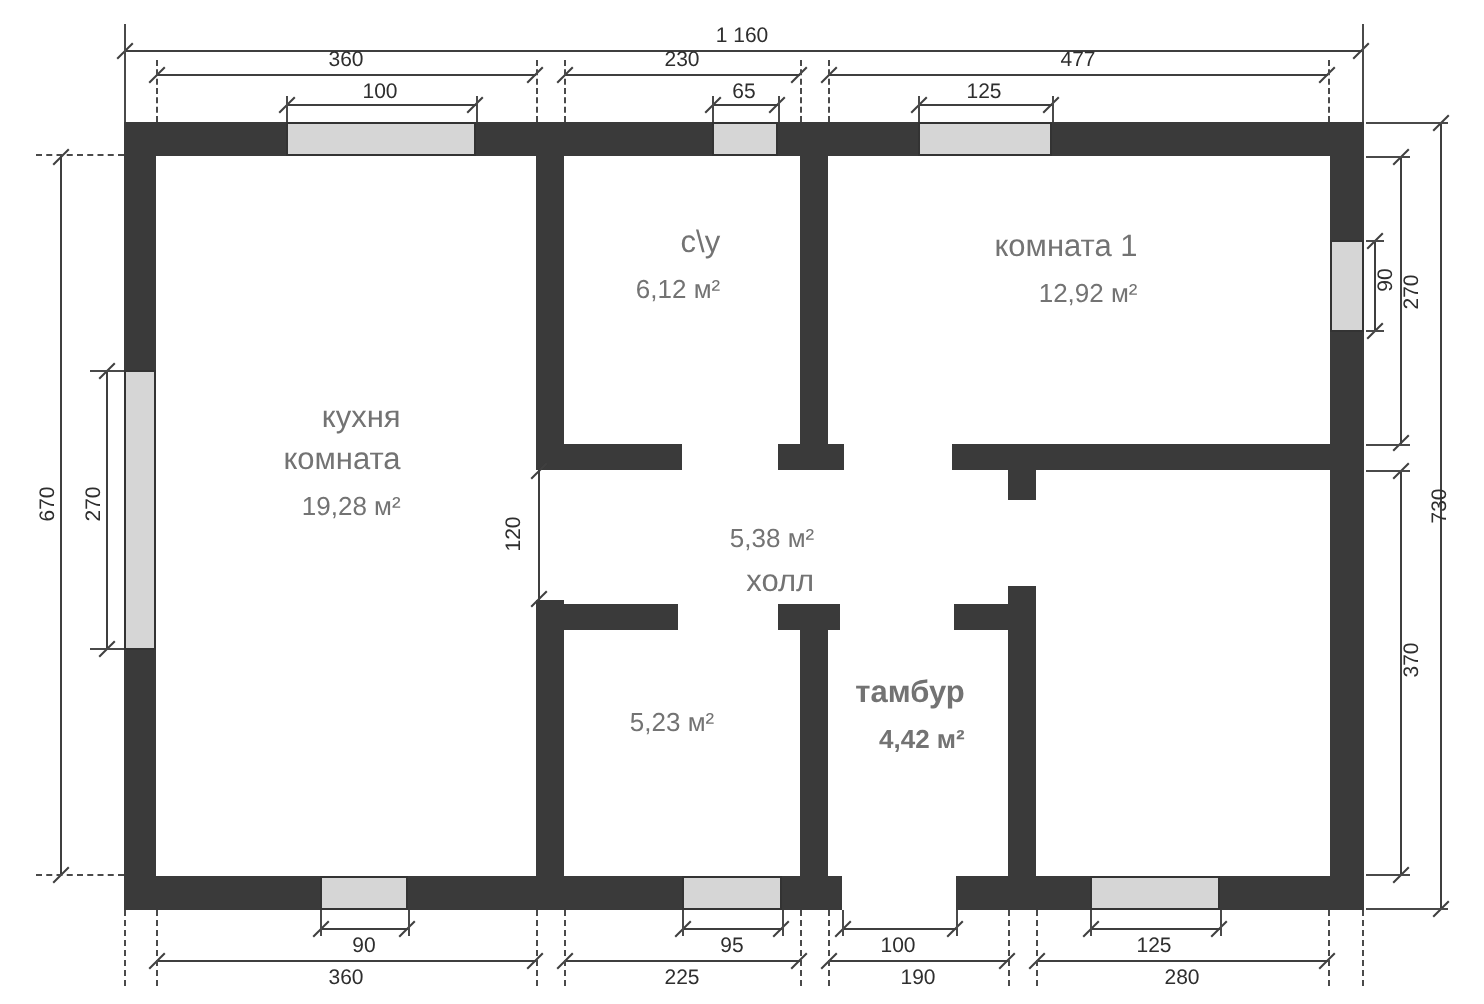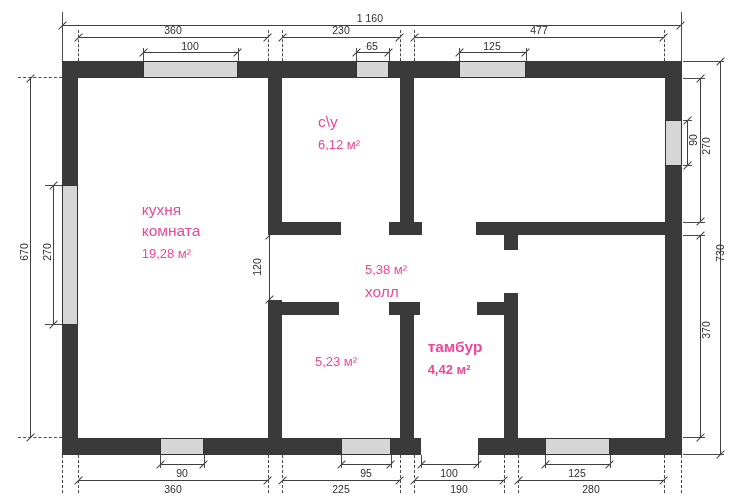--- a/index.html
+++ b/index.html
@@ -25,22 +25,22 @@
       width:48px;text-align:center;white-space:nowrap;}
   .dlabel.h{margin-left:-24px;}
   .dlabel.v{transform:rotate(-90deg);}
 
   .ext{position:absolute;}
   .ext.sh{height:1px;background:#4a4a4a;}
   .ext.sv{width:1px;background:#4a4a4a;}
   .ext.dh{height:0;border-top:1px dashed #4a4a4a;}
   .ext.dv{width:0;border-left:1px dashed #4a4a4a;}
 
-  .room{position:absolute;transform:translate(-50%,-50%);text-align:left;
-      white-space:nowrap;color:#ec4899;}
+  .room{position:absolute;transform:translate(-50%,-50%);text-align:right;
+      white-space:nowrap;color:#737373;}
   .rname{font-size:15.5px;line-height:21px;}
   .rarea{font-size:13px;line-height:17px;margin-top:4px;}
   .rarea.first{margin-top:12px;margin-bottom:3px;}
 </style>
 </head>
 <body>
 
 <div id="plan">
 
   <div class="wall" style="left:62px;top:61px;width:620px;height:17px;"></div>
@@ -73,41 +73,45 @@
 
   <div class="room" style="left:171px;top:230px;">
     <div class="rname">кухня</div>
     <div class="rname">комната</div>
     <div class="rarea">19,28 м²</div>
   </div>
   <div class="room" style="left:339px;top:132px;">
     <div class="rname">с\у</div>
     <div class="rarea">6,12 м²</div>
   </div>
+  <div class="room" style="left:533px;top:134px;">
+    <div class="rname">комната 1</div>
+    <div class="rarea">12,92 м²</div>
+  </div>
   <div class="room" style="left:386px;top:275px;">
     <div class="rarea first">5,38 м²</div>
     <div class="rname">холл</div>
   </div>
   <div class="room" style="left:336px;top:359px;">
     <div class="rarea">5,23 м²</div>
   </div>
   <div class="room" style="left:455px;top:357px;font-weight:bold;">
     <div class="rname">тамбур</div>
     <div class="rarea">4,42 м²</div>
   </div>
 
   <div class="dim h" style="left:62px;top:25px;width:619px;"></div>
   <div class="dim h" style="left:78px;top:37px;width:190px;"></div>
   <div class="dim h" style="left:282px;top:37px;width:118px;"></div>
   <div class="dim h" style="left:414px;top:37px;width:250px;"></div>
   <div class="dim h" style="left:143px;top:52px;width:95px;"></div>
   <div class="dim h" style="left:356px;top:52px;width:33px;"></div>
   <div class="dim h" style="left:459px;top:52px;width:67px;"></div>
 
-  <div class="dlabel h" style="left:359px;top:12px;text-align:right;">1 160</div>
+  <div class="dlabel h" style="left:371px;top:12px;">1 160</div>
   <div class="dlabel h" style="left:173px;top:24px;">360</div>
   <div class="dlabel h" style="left:341px;top:24px;">230</div>
   <div class="dlabel h" style="left:539px;top:24px;">477</div>
   <div class="dlabel h" style="left:190px;top:40px;">100</div>
   <div class="dlabel h" style="left:372px;top:40px;">65</div>
   <div class="dlabel h" style="left:492px;top:40px;">125</div>
 
   <div class="dim h" style="left:160px;top:464px;width:44px;"></div>
   <div class="dim h" style="left:341px;top:464px;width:50px;"></div>
   <div class="dim h" style="left:421px;top:464px;width:57px;"></div>

